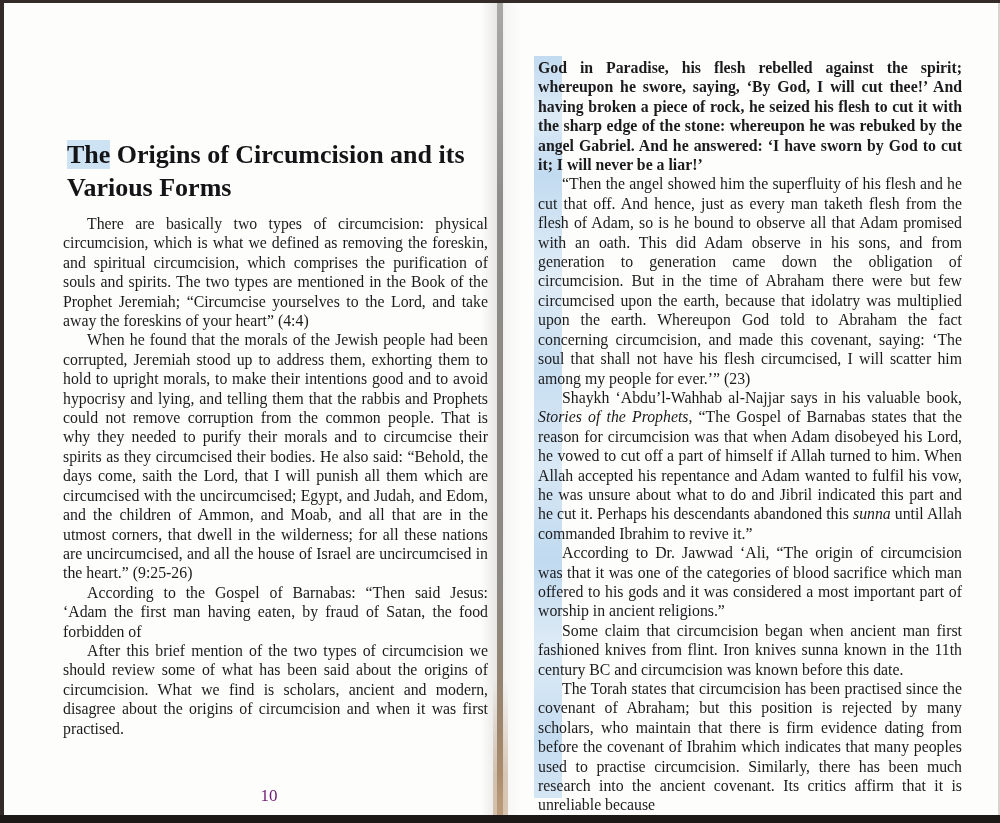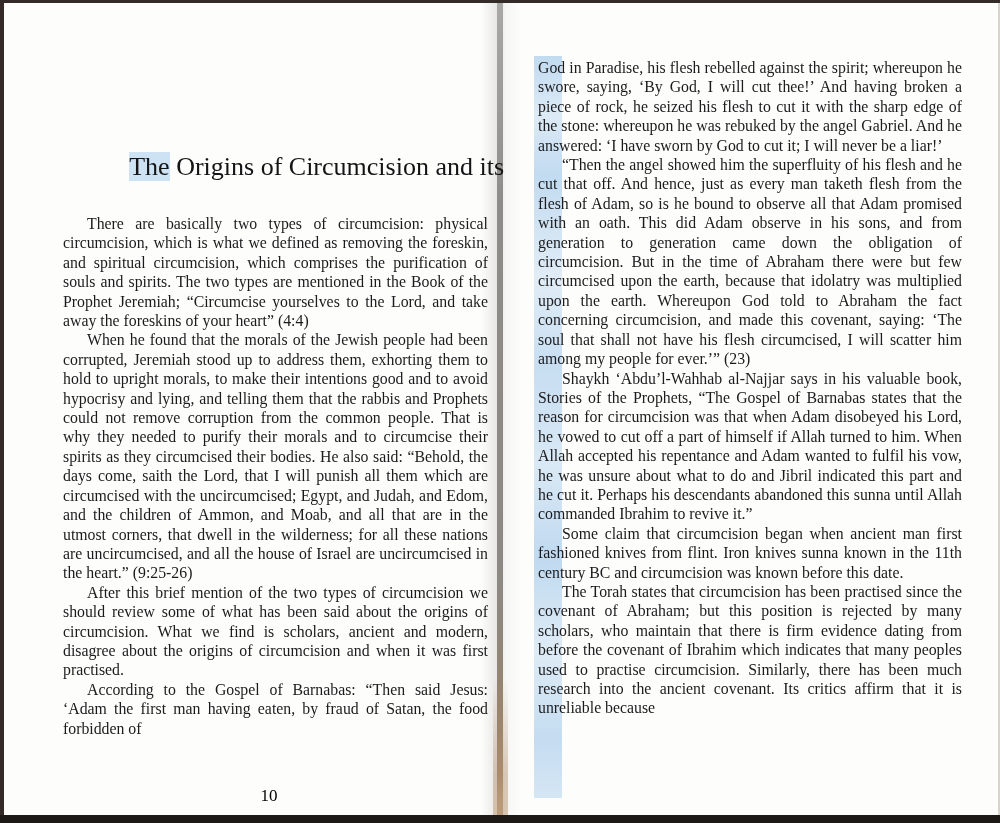--- a/index.html
+++ b/index.html
@@ -37,72 +37,73 @@
     background: linear-gradient(to bottom,
       rgba(135,185,228,0.50) 0%,  rgba(135,185,228,0.28) 8%,
       rgba(135,185,228,0.50) 16%, rgba(135,185,228,0.24) 30%,
       rgba(135,185,228,0.46) 42%, rgba(135,185,228,0.30) 55%,
       rgba(135,185,228,0.52) 68%, rgba(135,185,228,0.26) 80%,
       rgba(135,185,228,0.48) 92%, rgba(135,185,228,0.34) 100%);
   }
 
   .page-title {
     position: absolute; left: 63px; top: 134px; width: 425px;
-    margin: 16px; text-align: right;
-    font-size: 26px; font-weight: normal; line-height: 33px; color: #141416;
+    margin: 4px; text-align: left;
+    font-size: 26px; font-weight: bold; line-height: 33px; color: #141416;
     z-index: 2;
   }
   .title-hl { background: #cde2f3; }
 
   .body-text {
     position: absolute; z-index: 2;
     font-size: 15.8px; line-height: 19.4px;
     text-align: justify;
   }
   .left-body  { left: 63px;  top: 214px; width: 425px; }
   .right-body { left: 538px; top: 58px;  width: 424px; }
   .para { margin: 0; text-indent: 24px; }
-  .para.no-indent { text-indent: 0; }
-  .it { }
+  .para.no-indent { text-indent: 0; font-weight: bold; }
+  .it { font-style: italic; }
 
   .page-num {
     position: absolute; z-index: 2;
-    font-size: 17px; text-align: center; color: #000000;
+    font-size: 17px; text-align: center; color: #701a75;
   }
   .page-num.left-num  { left: 63px;  top: 786px; width: 412px; }
   .page-num.right-num { left: 538px; top: 791px; width: 424px; }
 </style>
 </head>
 <body>
 
 <div class="scan">
 
   <div class="frame-top"></div>
   <div class="frame-left"></div>
   <div class="frame-right"></div>
 
   <div class="gutter-shadow"></div>
   <div class="gutter-line"></div>
   <div class="gutter-tan"></div>
   <div class="tint-band"></div>
 
-  <h1 class="page-title"><span class="title-hl">The</span><span> Origins of Circumcision and its</span><br></h1>
+  <h1 class="page-title"><span class="title-hl">The</span><span> Origins of Circumcision and its</span><br><span>Various Forms</span></h1>
 
   <div class="body-text left-body">
       <p class="para"><span>There are basically two types of circumcision: physical circumcision, which is what we defined as removing the foreskin, and spiritual circumcision, which comprises the purification of souls and spirits. The two types are mentioned in the Book of the Prophet Jeremiah; “Circumcise yourselves to the Lord, and take away the foreskins of your heart” (4:4)</span></p>
       <p class="para"><span>When he found that the morals of the Jewish people had been corrupted, Jeremiah stood up to address them, exhorting them to hold to upright morals, to make their intentions good and to avoid hypocrisy and lying, and telling them that the rabbis and Prophets could not remove corruption from the common people. That is why they needed to purify their morals and to circumcise their spirits as they circumcised their bodies. He also said: “Behold, the days come, saith the Lord, that I will punish all them which are circumcised with the uncircumcised; Egypt, and Judah, and Edom, and the children of Ammon, and Moab, and all that are in the utmost corners, that dwell in the wilderness; for all these nations are uncircumcised, and all the house of Israel are uncircumcised in the heart.” (9:25-26)</span></p>
+      <p class="para"><span>According to the Gospel of Barnabas: “Then said Jesus: ‘Adam the first man having eaten, by fraud of Satan, the food forbidden of</span></p>
       <p class="para"><span>After this brief mention of the two types of circumcision we should review some of what has been said about the origins of circumcision. What we find is scholars, ancient and modern, disagree about the origins of circumcision and when it was first practised.</span></p>
-      <p class="para"><span>According to the Gospel of Barnabas: “Then said Jesus: ‘Adam the first man having eaten, by fraud of Satan, the food forbidden of</span></p>
     </div>
 
   <div class="page-num left-num">10</div>
 
   <div class="body-text right-body">
       <p class="para no-indent"><span>God in Paradise, his flesh rebelled against the spirit; whereupon he swore, saying, ‘By God, I will cut thee!’ And having broken a piece of rock, he seized his flesh to cut it with the sharp edge of the stone: whereupon he was rebuked by the angel Gabriel. And he answered: ‘I have sworn by God to cut it; I will never be a liar!’</span></p>
       <p class="para"><span>“Then the angel showed him the superfluity of his flesh and he cut that off. And hence, just as every man taketh flesh from the flesh of Adam, so is he bound to observe all that Adam promised with an oath. This did Adam observe in his sons, and from generation to generation came down the obligation of circumcision. But in the time of Abraham there were but few circumcised upon the earth, because that idolatry was multiplied upon the earth. Whereupon God told to Abraham the fact concerning circumcision, and made this covenant, saying: ‘The soul that shall not have his flesh circumcised, I will scatter him among my people for ever.’” (23)</span></p>
       <p class="para"><span>Shaykh ‘Abdu’l-Wahhab al-Najjar says in his valuable book, </span><span class="it">Stories of the Prophets</span><span>, “The Gospel of Barnabas states that the reason for circumcision was that when Adam disobeyed his Lord, he vowed to cut off a part of himself if Allah turned to him. When Allah accepted his repentance and Adam wanted to fulfil his vow, he was unsure about what to do and Jibril indicated this part and he cut it. Perhaps his descendants abandoned this </span><span class="it">sunna</span><span> until Allah commanded Ibrahim to revive it.”</span></p>
+      <p class="para"><span>According to Dr. Jawwad ‘Ali, “The origin of circumcision was that it was one of the categories of blood sacrifice which man offered to his gods and it was considered a most important part of worship in ancient religions.”</span></p>
       <p class="para"><span>Some claim that circumcision began when ancient man first fashioned knives from flint. Iron knives sunna known in the 11th century BC and circumcision was known before this date.</span></p>
       <p class="para"><span>The Torah states that circumcision has been practised since the covenant of Abraham; but this position is rejected by many scholars, who maintain that there is firm evidence dating from before the covenant of Ibrahim which indicates that many peoples used to practise circumcision. Similarly, there has been much research into the ancient covenant. Its critics affirm that it is unreliable because</span></p>
     </div>
 
 
   <div class="frame-bottom"></div>
 </div>
 
 </body></html>

